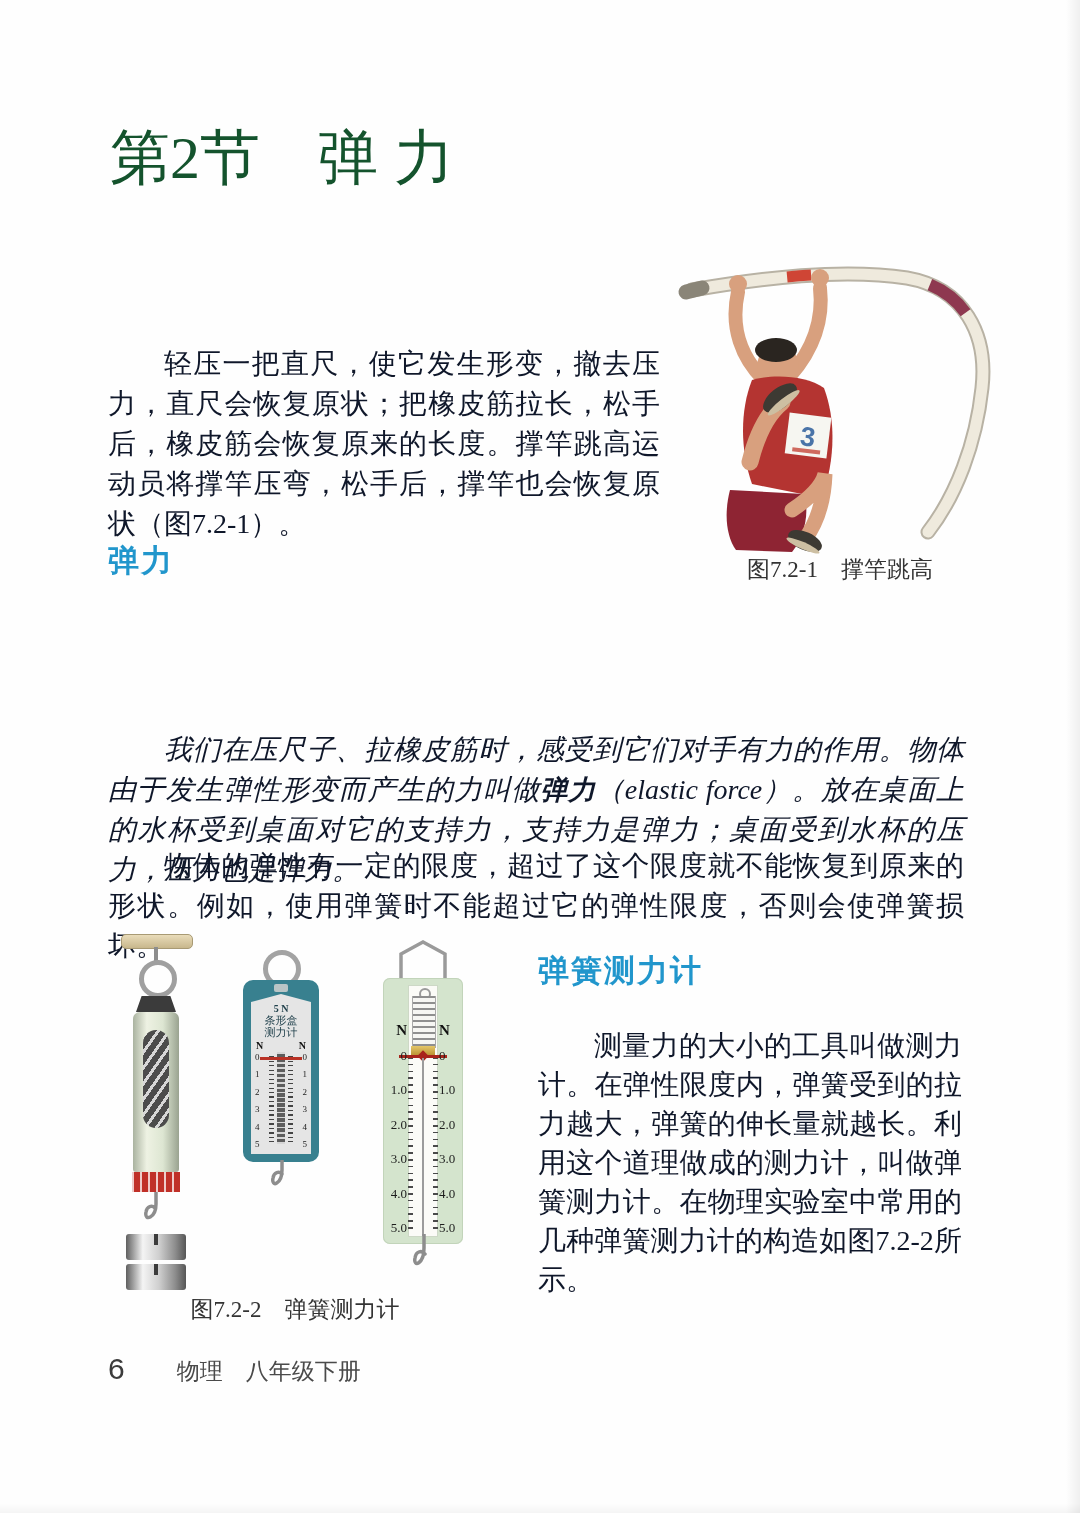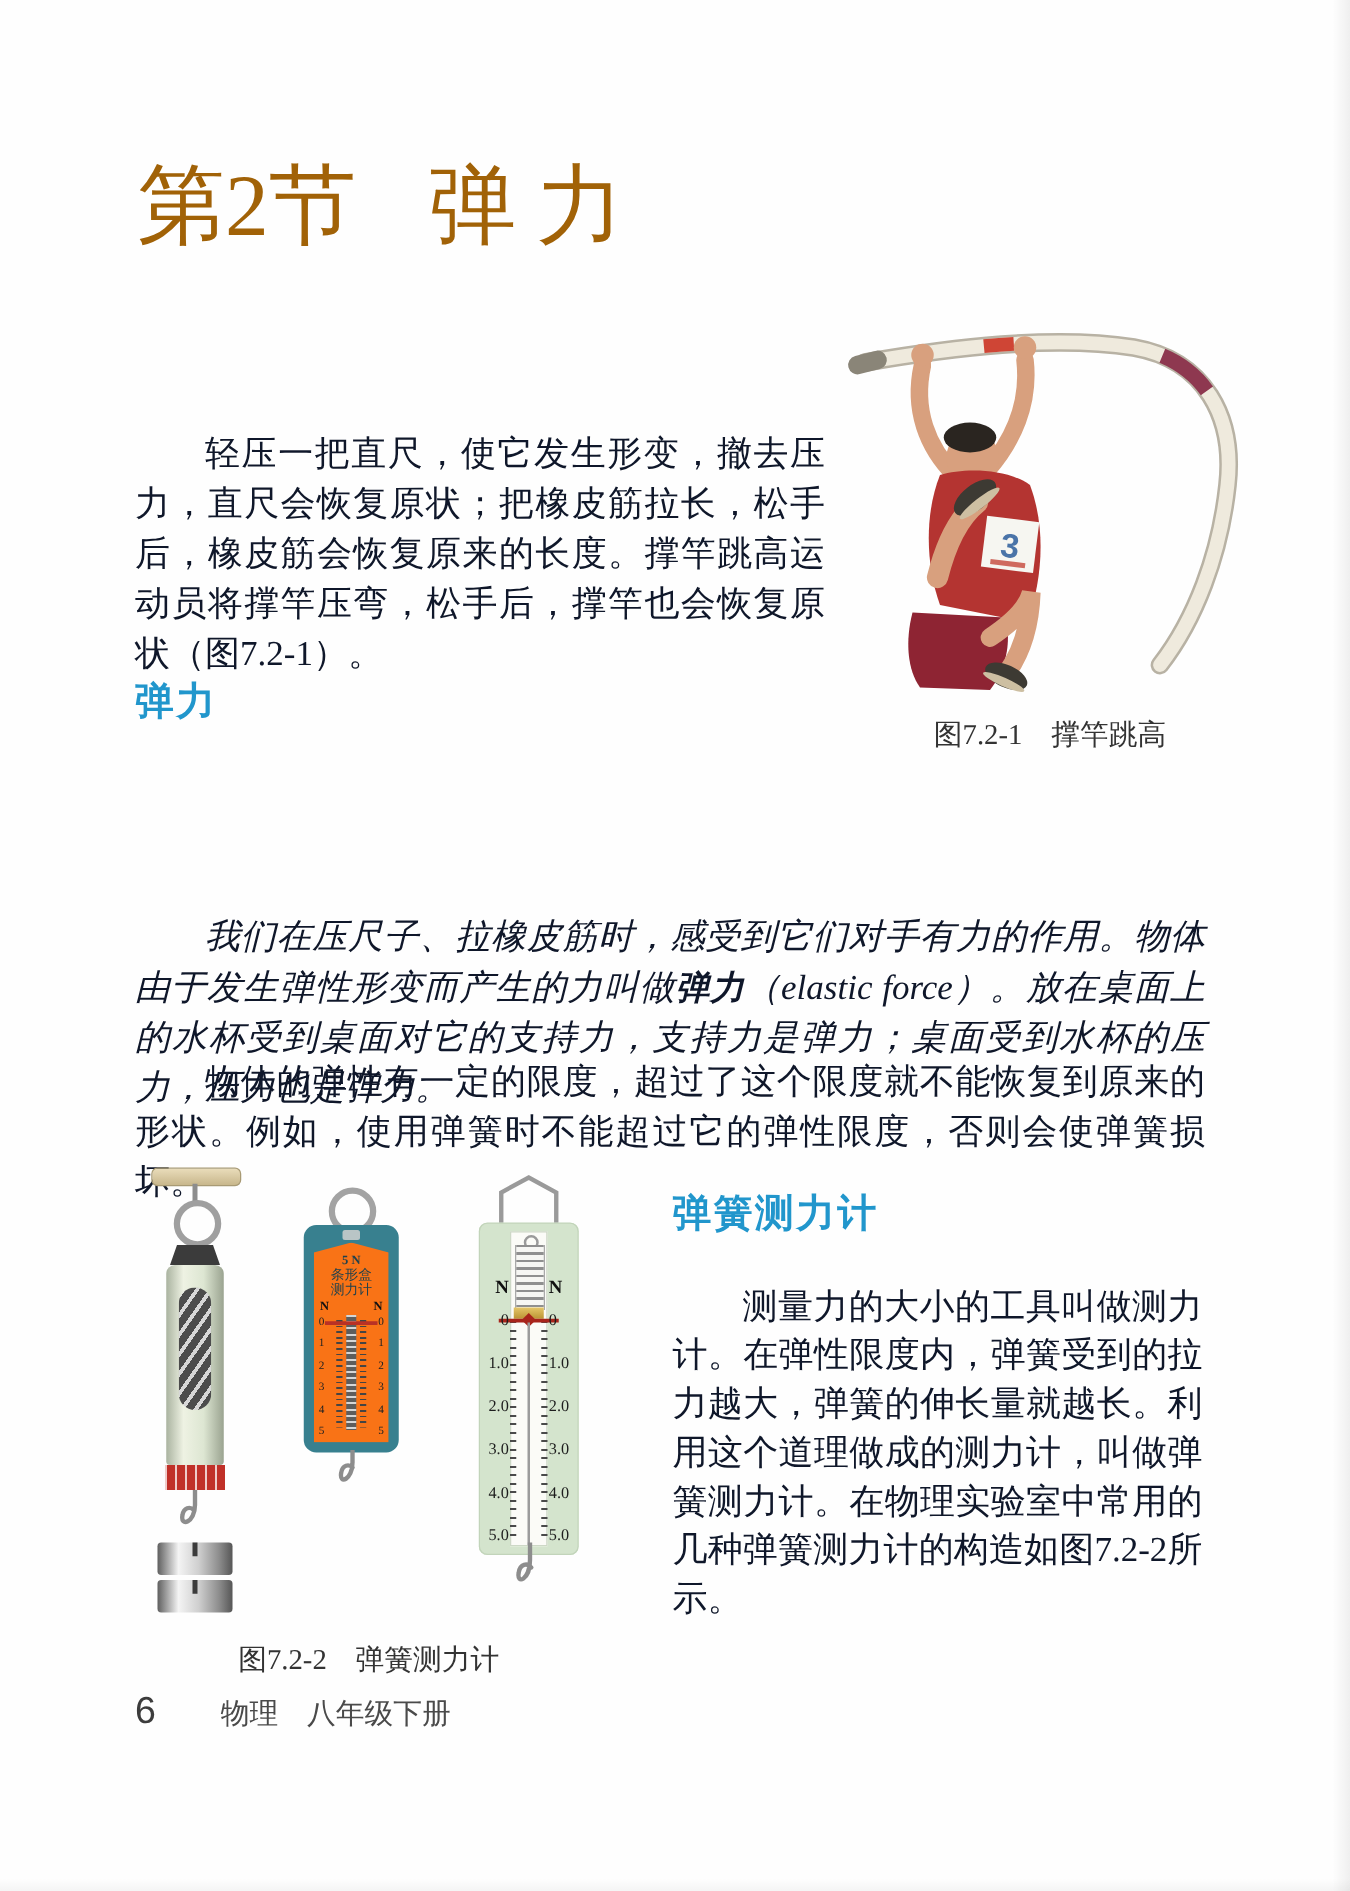--- a/index.html
+++ b/index.html
@@ -6,40 +6,40 @@
   .page{
     position:relative;width:1080px;height:1513px;background:#fefefe;
     font-family:"Liberation Serif",serif;color:#2e2e2e;overflow:hidden;
   }
   .edge-right{position:absolute;right:0;top:0;width:14px;height:100%;
     background:linear-gradient(90deg,rgba(0,0,0,0),rgba(0,0,0,0.06));}
   .edge-bottom{position:absolute;left:0;bottom:0;width:100%;height:10px;
     background:linear-gradient(180deg,rgba(0,0,0,0),rgba(0,0,0,0.04));}
 
   
-  .chapter-title{position:absolute;left:110px;top:118px;font-size:70px;color:#a16207;
+  .chapter-title{position:absolute;left:110px;top:118px;font-size:60px;color:#14532d;
     font-family:"Liberation Serif",serif;display:flex;align-items:flex-end;}
   .chapter-title .t2{margin-left:58px;letter-spacing:16px;}
   .blue-heading{position:absolute;font-family:"Liberation Sans",sans-serif;
     font-weight:bold;font-size:31px;color:#2196cc;letter-spacing:2px;}
   #heading-elastic{left:108px;top:540px;}
   #heading-scale{left:538px;top:950px;}
 
   .para{position:absolute;font-size:28px;line-height:40px;text-align:justify;
     text-indent:2em;color:#0f172a;}
   #p1{left:108px;top:344px;width:552px;}
   #p2{left:108px;top:610px;width:856px;}
   #p3{left:108px;top:730px;width:856px;font-style:italic;}
   #p4{left:108px;top:846px;width:856px;}
   .rcol{line-height:39px;}
   #p5{left:538px;top:1026px;width:424px;}
   #p6{left:538px;top:1260px;width:424px;}
   .bold-term{font-weight:bold;font-family:"Liberation Sans",sans-serif;font-size:27px;}
 
-  .fig-caption{position:absolute;font-size:23px;color:#333;text-align:center;margin-top:18px;}
+  .fig-caption{position:absolute;font-size:23px;color:#333;text-align:center;}
   #fig1-caption{left:670px;top:554px;width:340px;}
   #fig2-caption{left:85px;top:1294px;width:420px;}
 
   .footer{position:absolute;left:108px;top:1352px;display:flex;align-items:baseline;}
   .footer .pnum{font-size:30px;color:#3c3c3c;font-family:"Liberation Sans",sans-serif;}
   .footer .book{margin-left:52px;font-size:23px;color:#4a4a4a;}
 
   
   #figure1{position:absolute;left:672px;top:248px;width:340px;height:310px;}
 
@@ -63,21 +63,21 @@
   .sa-hook{left:30px;top:258px;}
   .sa-weight{left:14px;width:60px;height:26px;border-radius:3px;
     background:linear-gradient(90deg,#5f5f5f,#f4f4f4 28%,#cfcfcf 55%,#8d8d8d 82%,#565656);}
   .w-slot{position:absolute;left:28px;top:0;width:4px;height:11px;background:#3c3c3c;}
 
   
   #scaleB{position:absolute;left:243px;top:948px;width:76px;height:252px;}
   .sb-ring{left:20px;top:2px;width:28px;height:28px;border:5px solid #a3a3a3;border-radius:50%;}
   .sb-body{left:0;top:32px;width:76px;height:182px;background:#38808f;border-radius:10px;}
   .sb-tab{left:31px;top:36px;width:14px;height:8px;background:#b9c5c6;border-radius:2px;}
-  .sb-face{left:8px;top:46px;width:60px;height:160px;background:#f97316;
+  .sb-face{left:8px;top:46px;width:60px;height:160px;background:#e5e5e5;
     clip-path:polygon(0 5%,50% 0,100% 5%,100% 100%,0 100%);
     display:flex;flex-direction:column;align-items:center;padding-top:9px;box-sizing:border-box;}
   .sb-cap{font-size:10px;font-weight:bold;color:#21414c;font-family:"Liberation Serif",serif;}
   .sb-type{font-size:11px;color:#21414c;line-height:12px;}
   .sb-scale{position:relative;width:100%;flex:1;margin-top:2px;}
   .sb-n{position:absolute;top:0;font-size:10px;font-weight:bold;color:#111;}
   .sb-strip{position:absolute;left:26px;top:12px;width:8px;height:92px;background:#5d5d5d;
     background-image:repeating-linear-gradient(180deg,rgba(235,235,235,0.85) 0 1.5px,rgba(0,0,0,0) 1.5px 5px);}
   .sb-ticks{position:absolute;top:16px;width:5px;height:86px;
     background-image:repeating-linear-gradient(180deg,#444 0 1.3px,rgba(0,0,0,0) 1.3px 4.5px);}

